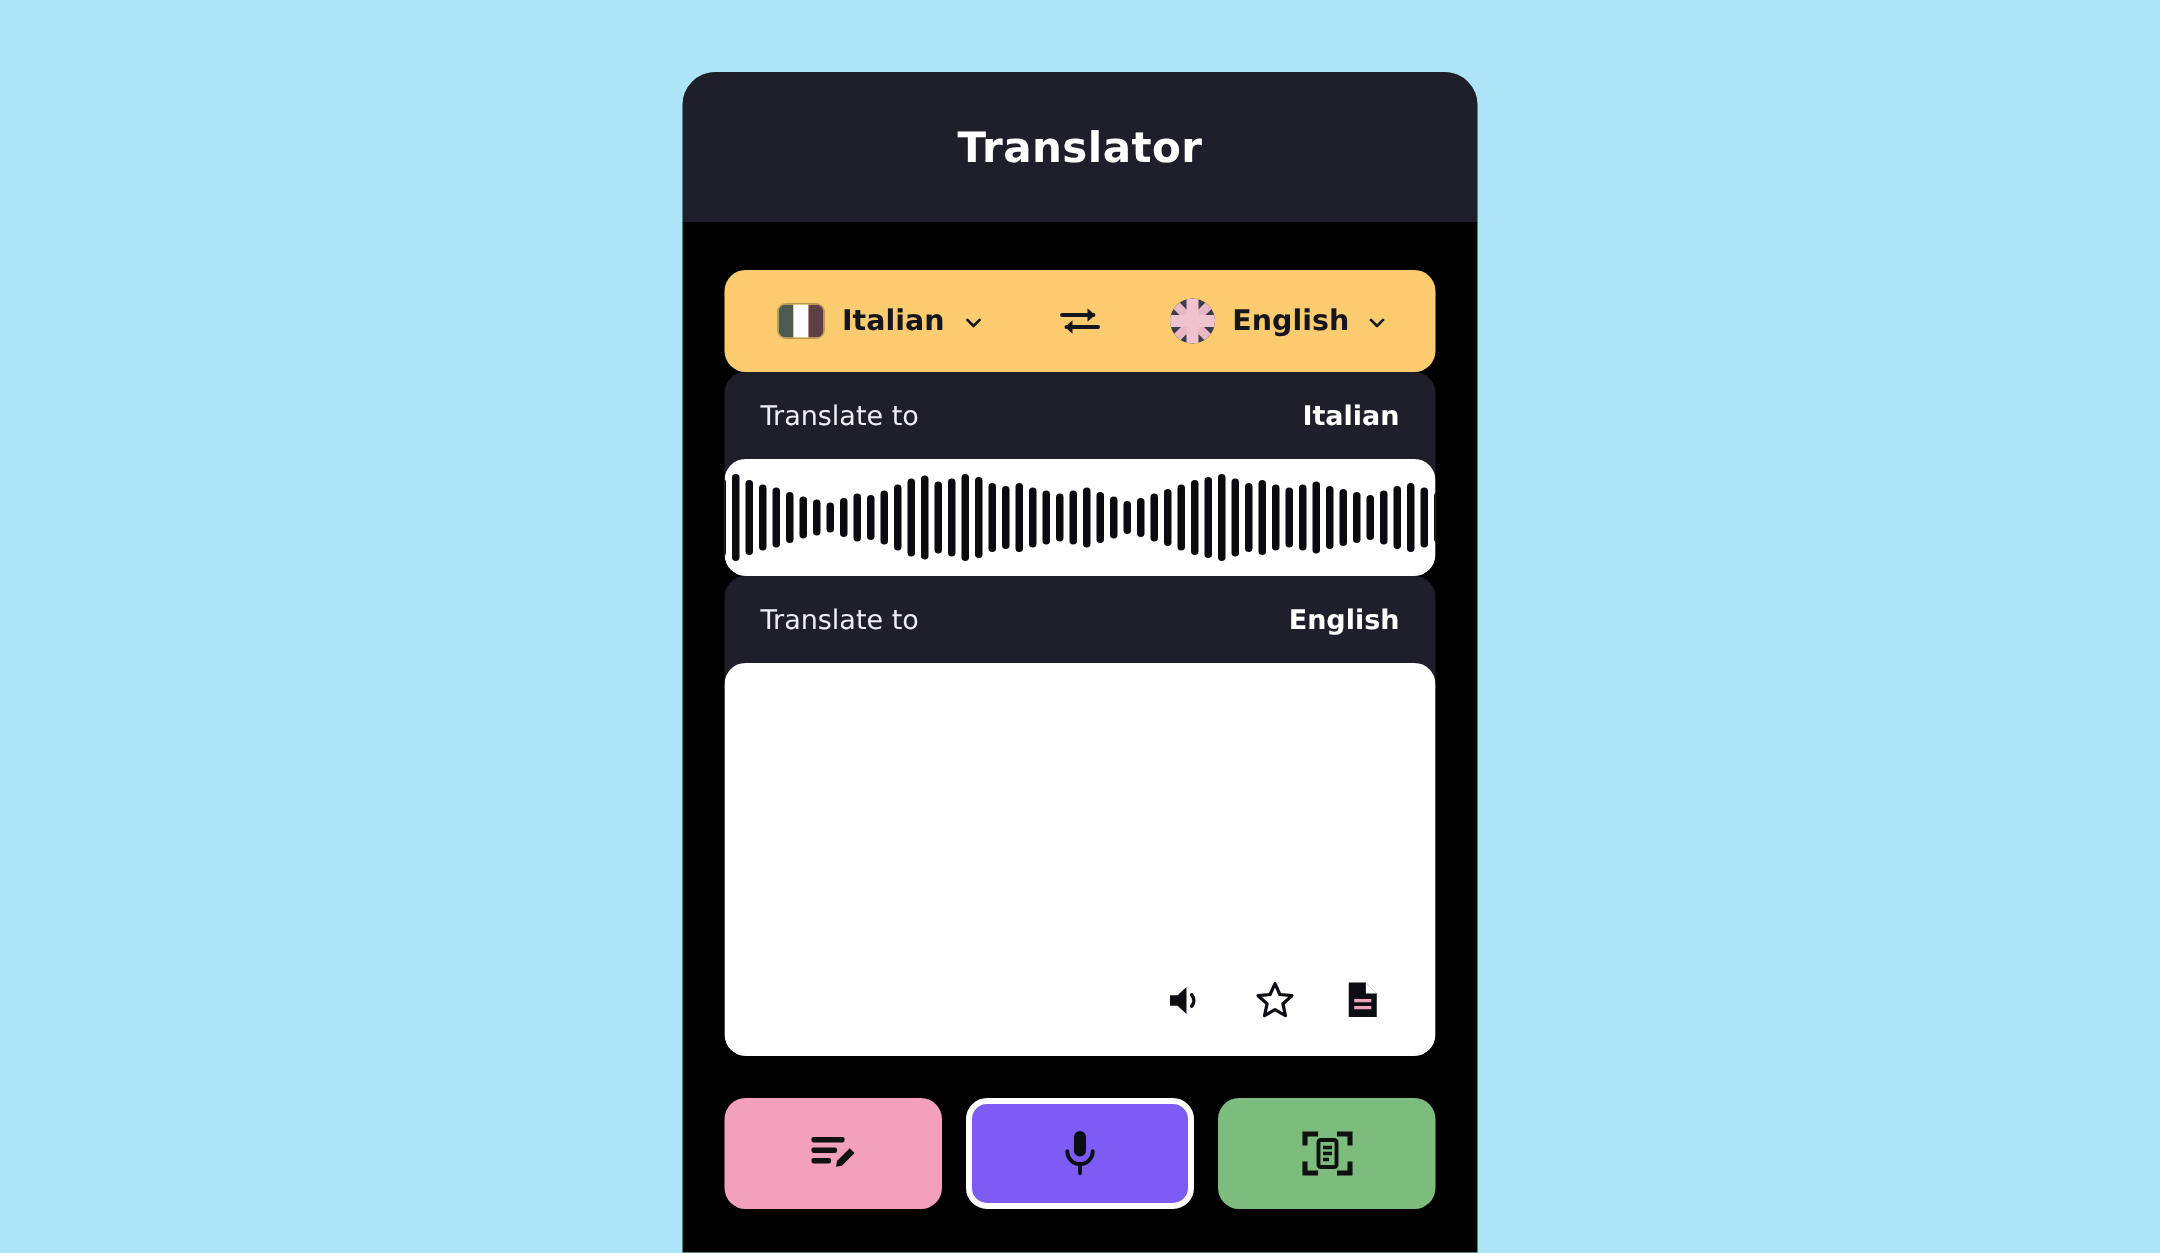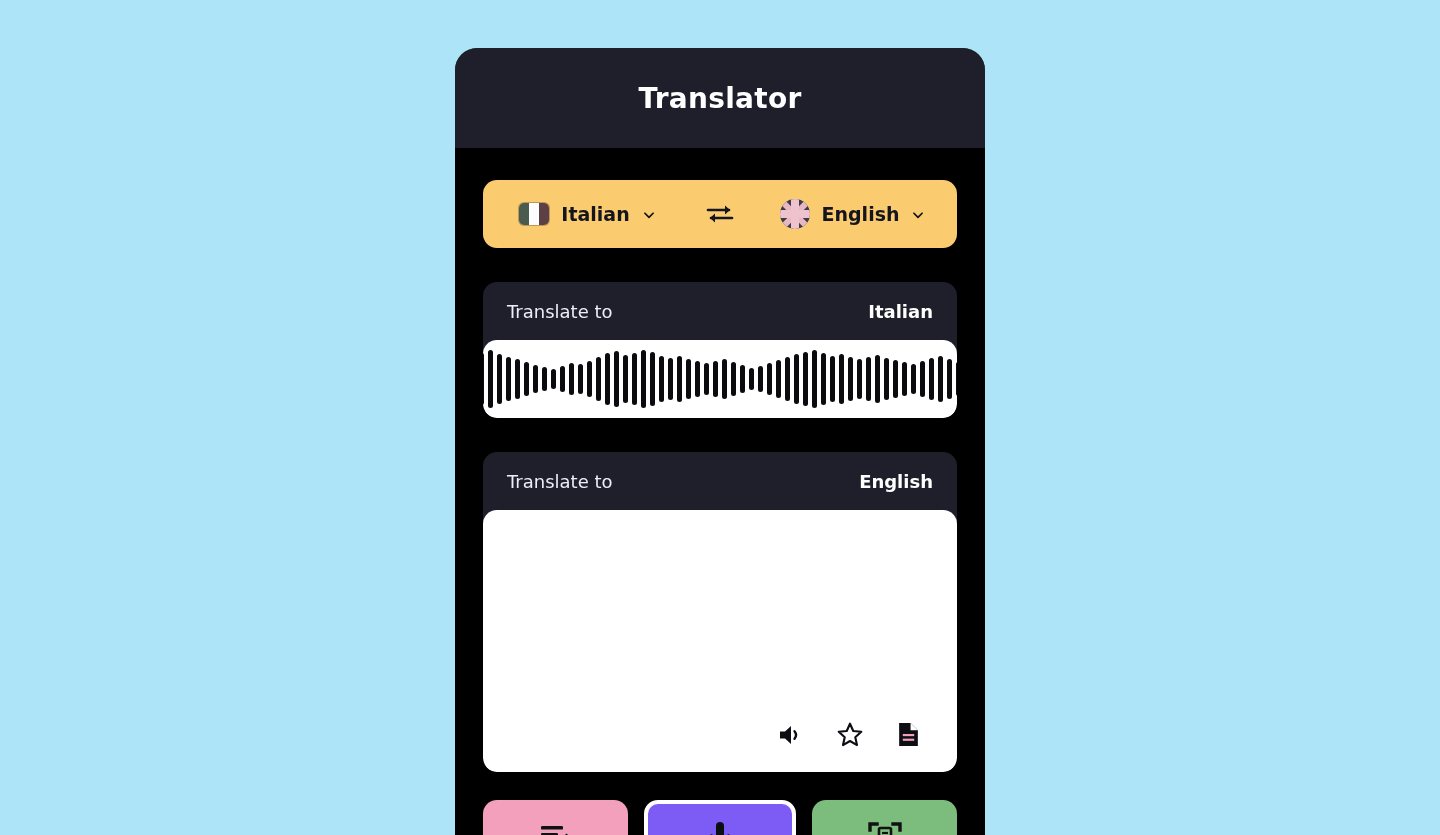--- a/index.html
+++ b/index.html
@@ -129,21 +129,20 @@
     background: #efc3cd;
   }
   .flag-uk .vbar {
     position: absolute; top: 0; left: 50%;
     height: 100%; width: 8px; margin-left: -4px;
     background: #efc3cd;
   }
 
   
   .card {
-    margin-top: 34px;
     background: #1e1f2b;
     border-radius: 14px;
     flex: none;
     overflow: hidden;
     text-align: center;
   }
   .card-head {
     height: 58px;
     padding: 0 24px;
     display: flex;

